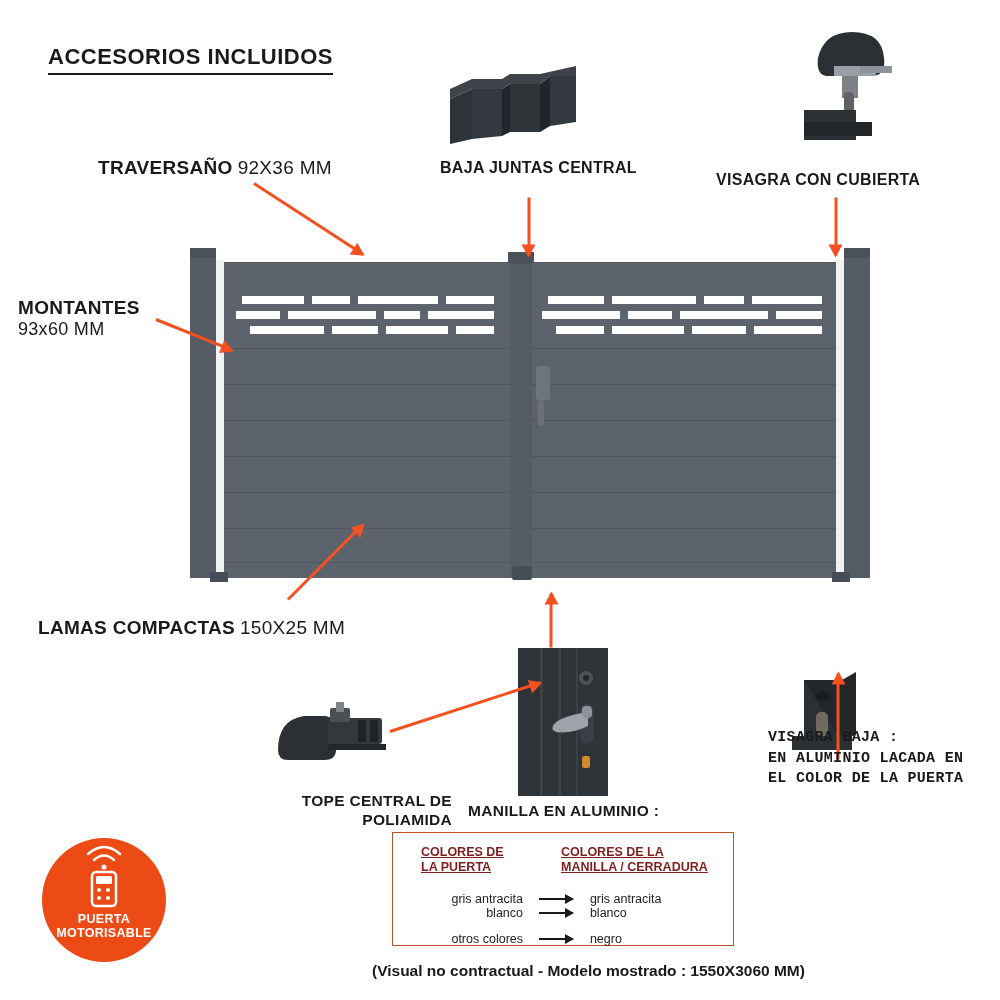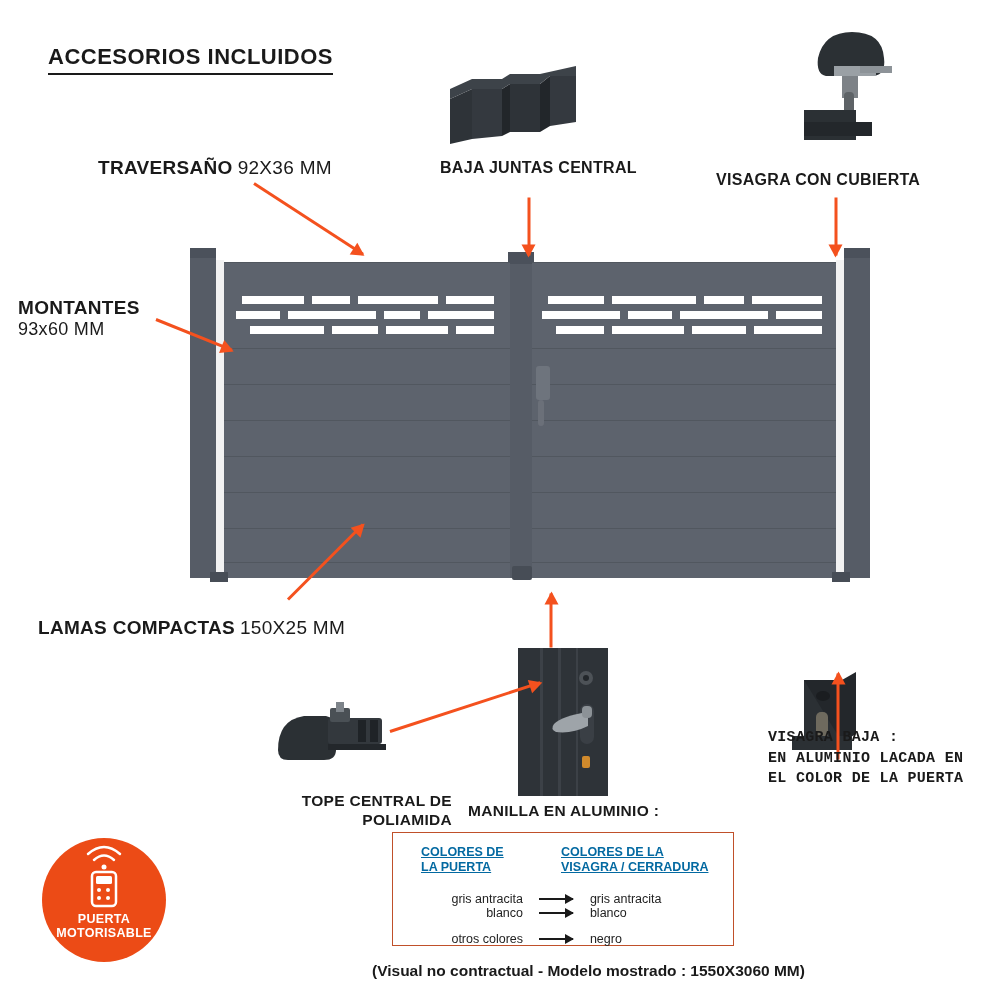--- a/index.html
+++ b/index.html
@@ -30,21 +30,21 @@
     content:"";position:absolute;right:-2px;top:50%;
     width:0;height:0;border-left:13px solid #f4511e;
     border-top:7px solid transparent;border-bottom:7px solid transparent;
     transform:translateY(-50%);
   }
   
   #motor{left:42px;top:838px;width:124px;height:124px;border-radius:50%;background:#ec4b16;color:#fff;text-align:center;}
   #motor .mt{font-size:12.5px;font-weight:700;line-height:1.15;margin-top:4px;letter-spacing:.3px;}
   
   #colorbox{left:392px;top:832px;width:340px;height:112px;border:1.6px solid #c0502a;background:#fff;}
-  #colorbox .hd{font-size:12.5px;font-weight:700;color:#0369a1;text-decoration:underline;line-height:1.2;}
+  #colorbox .hd{font-size:12.5px;font-weight:700;color:#7f1d1d;text-decoration:underline;line-height:1.2;}
   #colorbox .cell{font-size:12.5px;color:#222;}
   .tarrow{position:relative;height:2px;background:#1a1a1a;width:34px;display:inline-block;vertical-align:middle;}
   .tarrow:after{content:"";position:absolute;right:-1px;top:50%;transform:translateY(-50%);
     width:0;height:0;border-left:9px solid #1a1a1a;border-top:5px solid transparent;border-bottom:5px solid transparent;}
   .foot{left:372px;top:962px;font-size:15.5px;font-weight:700;}
 </style>
 </head>
 <body>
 
 <div class="abs title">ACCESORIOS INCLUIDOS</div>
@@ -230,21 +230,21 @@
   </div>
 </div>
 
 <div class="abs" id="colorbox">
   <div class="abs hd" style="left:28px;top:12px;">
     <span>COLORES DE</span><br>
     <span>LA PUERTA</span>
   </div>
   <div class="abs hd" style="left:168px;top:12px;">
     <span>COLORES DE LA</span><br>
-    <span>VISAGRA / CERRADURA</span>
+    <span>MANILLA / CERRADURA</span>
   </div>
 
   <div class="abs" style="left:20px;top:56px;width:300px;">
     <span class="cell" style="display:inline-block;width:110px;text-align:right;">gris antracita</span>
     <span class="tarrow" style="margin:0 12px;"></span>
     <span class="cell">gris antracita</span>
   </div>
   <div class="abs" style="left:20px;top:70px;width:300px;">
     <span class="cell" style="display:inline-block;width:110px;text-align:right;">blanco</span>
     <span class="tarrow" style="margin:0 12px;"></span>

